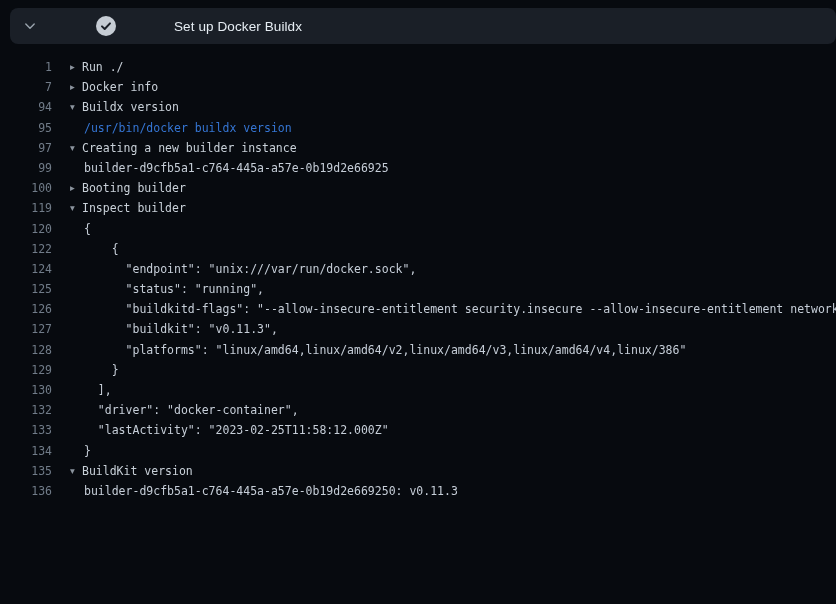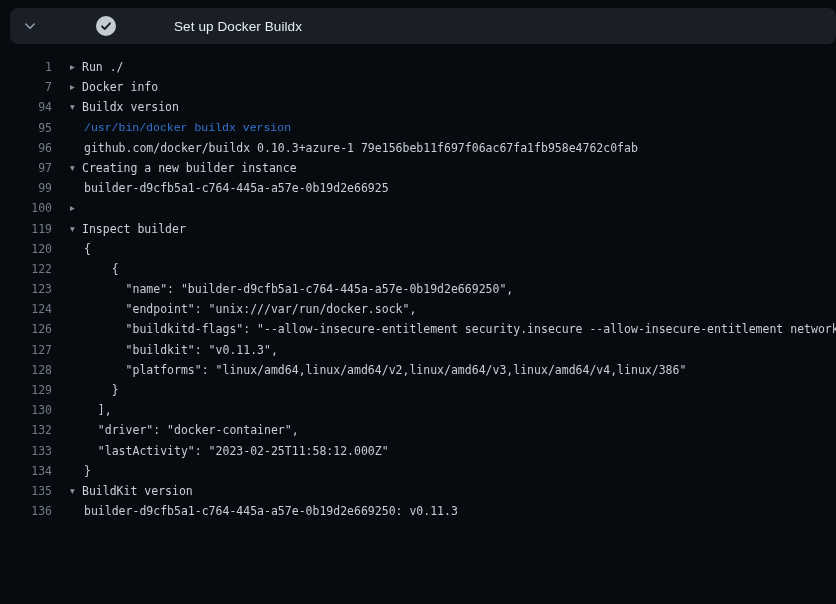--- a/index.html
+++ b/index.html
@@ -71,21 +71,21 @@
     display: inline-block;
     width: 12px;
     flex: 0 0 12px;
     color: #8b949e;
     font-size: 9.5px;
     cursor: pointer;
     font-family: "DejaVu Sans", sans-serif;
   }
   .tri.plain { width: 14px; flex-basis: 14px; cursor: default; }
   .txt { white-space: pre; }
-  .row.command .txt { color: #3575d3; font-family: Liberation Mono, monospace; }
+  .row.command .txt { color: #3575d3; }
   .row.group-collapsed .txt, .row.group-expanded .txt { color: #c9d1d9; }
 </style>
 </head>
 <body>
 
 <div class="viewport">
 
   <div class="step-header">
     <span class="chev-wrap">
       <svg width="14" height="14" viewBox="0 0 16 16" aria-hidden="true">
@@ -115,67 +115,63 @@
   <div class="row group-expanded">
     <span class="num">94</span>
     <span class="content"><span class="tri">▾</span><span class="txt">Buildx version</span></span>
   </div>
 
   <div class="row command">
     <span class="num">95</span>
     <span class="content"><span class="tri plain"></span><span class="txt">/usr/bin/docker buildx version</span></span>
   </div>
 
-  <div class="row output">
-    <span class="num">96</span>
-    <span class="content"><span class="tri plain"></span><span class="txt">github.com/docker/buildx 0.10.3+azure-1 79e156beb11f697f06ac67fa1fb958e4762c0fab</span></span>
-  </div>
 
   <div class="row group-expanded">
     <span class="num">97</span>
     <span class="content"><span class="tri">▾</span><span class="txt">Creating a new builder instance</span></span>
   </div>
 
 
   <div class="row output">
     <span class="num">99</span>
     <span class="content"><span class="tri plain"></span><span class="txt">builder-d9cfb5a1-c764-445a-a57e-0b19d2e66925</span></span>
   </div>
 
   <div class="row group-collapsed">
     <span class="num">100</span>
-    <span class="content"><span class="tri">▸</span></span>
+    <span class="content"><span class="tri">▸</span><span class="txt">Booting builder</span></span>
   </div>
 
   <div class="row group-expanded">
     <span class="num">119</span>
     <span class="content"><span class="tri">▾</span><span class="txt">Inspect builder</span></span>
   </div>
 
   <div class="row output">
     <span class="num">120</span>
     <span class="content"><span class="tri plain"></span><span class="txt">{</span></span>
   </div>
 
 
   <div class="row output">
     <span class="num">122</span>
     <span class="content"><span class="tri plain"></span><span class="txt">    {</span></span>
   </div>
 
-  <div class="row output">
-    <span class="num">123</span>
-    <span class="content"><span class="tri plain"></span><span class="txt">      "name": "builder-d9cfb5a1-c764-445a-a57e-0b19d2e669250",</span></span>
-  </div>
 
   <div class="row output">
     <span class="num">124</span>
     <span class="content"><span class="tri plain"></span><span class="txt">      "endpoint": "unix:///var/run/docker.sock",</span></span>
   </div>
 
+  <div class="row output">
+    <span class="num">125</span>
+    <span class="content"><span class="tri plain"></span><span class="txt">      "status": "running",</span></span>
+  </div>
 
   <div class="row output">
     <span class="num">126</span>
     <span class="content"><span class="tri plain"></span><span class="txt">      "buildkitd-flags": "--allow-insecure-entitlement security.insecure --allow-insecure-entitlement network.host",</span></span>
   </div>
 
   <div class="row output">
     <span class="num">127</span>
     <span class="content"><span class="tri plain"></span><span class="txt">      "buildkit": "v0.11.3",</span></span>
   </div>

